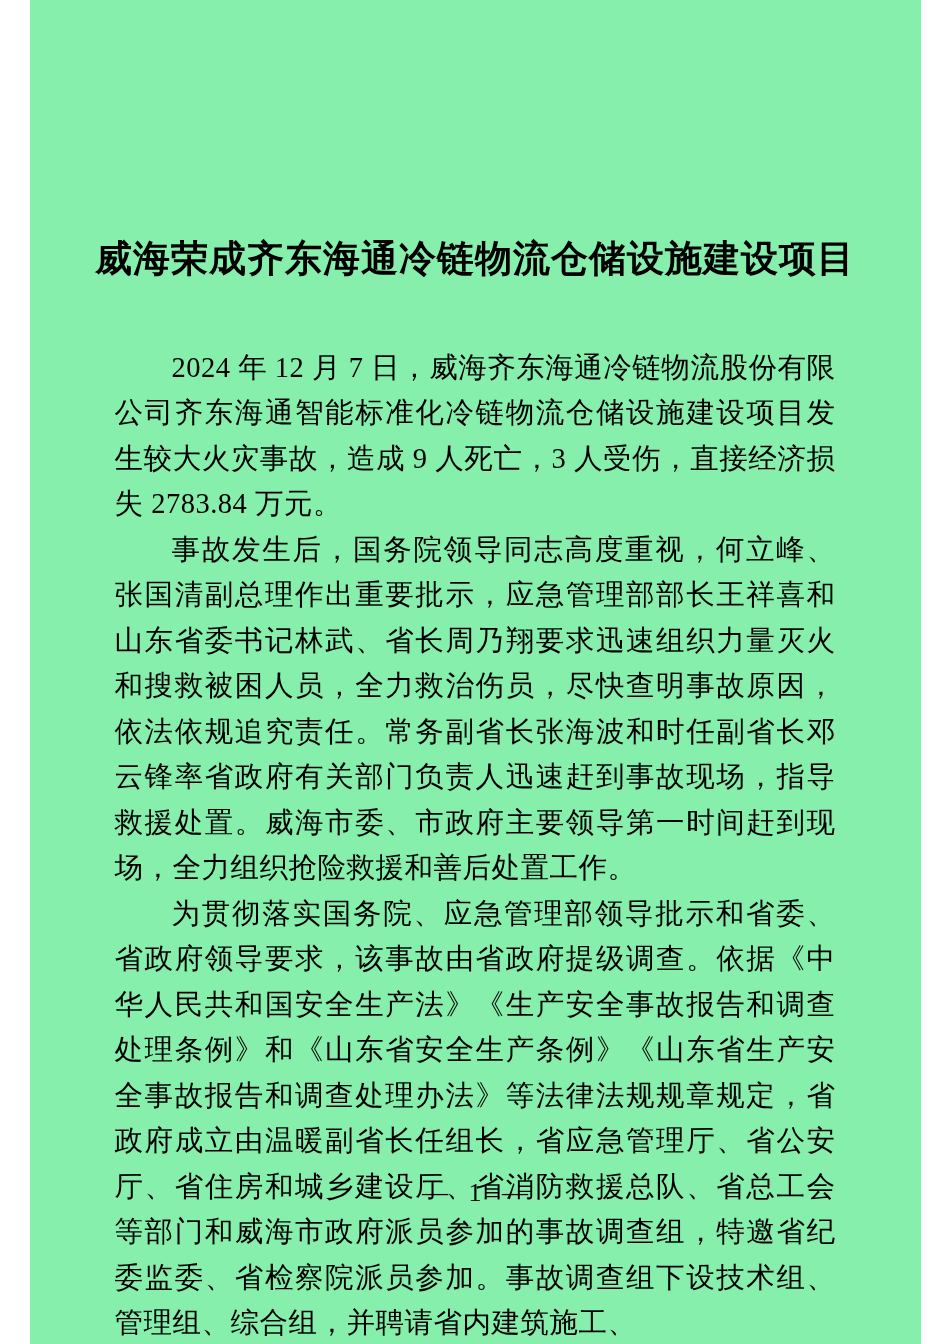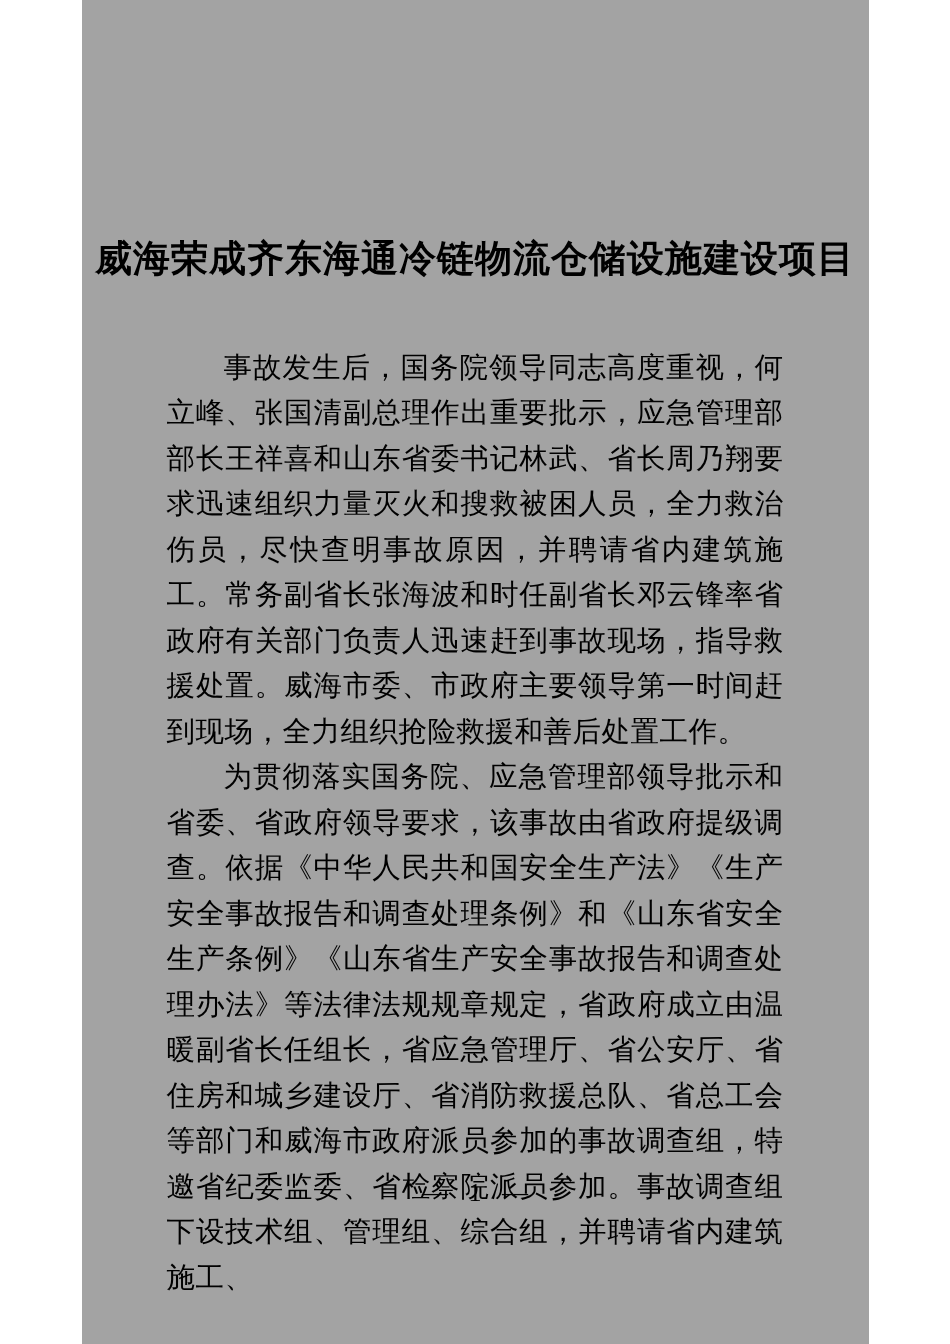--- a/index.html
+++ b/index.html
@@ -2,24 +2,24 @@
 <html lang="zh"><head>
 <meta charset="utf-8">
 <style>
   html, body {
     margin: 0;
     padding: 0;
     background: #ffffff;
   }
   .page {
     position: relative;
-    width: 787px;
+    width: 891px;
     height: 1344px;
     margin: 0 auto;
-    background: #a3a3a3;
+    background: #86efac;
     color: #000000;
     font-family: "Liberation Serif", "DejaVu Serif", serif;
     overflow: hidden;
     box-sizing: border-box;
   }
   .doc-title {
     padding-top: 208px;
     text-align: center;
     font-weight: bold;
     font-size: 37px;
@@ -58,21 +58,22 @@
 </head>
 <body>
 
 <div class="page">
 
   <h1 class="doc-title">
     <span class="title-line">威海荣成齐东海通冷链物流仓储设施建设项目</span>
   </h1>
 
   <div class="doc-body">
-    <p>事故发生后，国务院领导同志高度重视，何立峰、张国清副总理作出重要批示，应急管理部部长王祥喜和山东省委书记林武、省长周乃翔要求迅速组织力量灭火和搜救被困人员，全力救治伤员，尽快查明事故原因，并聘请省内建筑施工。常务副省长张海波和时任副省长邓云锋率省政府有关部门负责人迅速赶到事故现场，指导救援处置。威海市委、市政府主要领导第一时间赶到现场，全力组织抢险救援和善后处置工作。</p>
+    <p>2024 年 12 月 7 日，威海齐东海通冷链物流股份有限公司齐东海通智能标准化冷链物流仓储设施建设项目发生较大火灾事故，造成 9 人死亡，3 人受伤，直接经济损失 2783.84 万元。</p>
+    <p>事故发生后，国务院领导同志高度重视，何立峰、张国清副总理作出重要批示，应急管理部部长王祥喜和山东省委书记林武、省长周乃翔要求迅速组织力量灭火和搜救被困人员，全力救治伤员，尽快查明事故原因，依法依规追究责任。常务副省长张海波和时任副省长邓云锋率省政府有关部门负责人迅速赶到事故现场，指导救援处置。威海市委、市政府主要领导第一时间赶到现场，全力组织抢险救援和善后处置工作。</p>
     <p>为贯彻落实国务院、应急管理部领导批示和省委、省政府领导要求，该事故由省政府提级调查。依据《中华人民共和国安全生产法》《生产安全事故报告和调查处理条例》和《山东省安全生产条例》《山东省生产安全事故报告和调查处理办法》等法律法规规章规定，省政府成立由温暖副省长任组长，省应急管理厅、省公安厅、省住房和城乡建设厅、省消防救援总队、省总工会等部门和威海市政府派员参加的事故调查组，特邀省纪委监委、省检察院派员参加。事故调查组下设技术组、管理组、综合组，并聘请省内建筑施工、</p>
   </div>
 
   <div class="page-footer">
     <span>— 1 —</span>
   </div>
 
 </div>
 
 </body></html>

